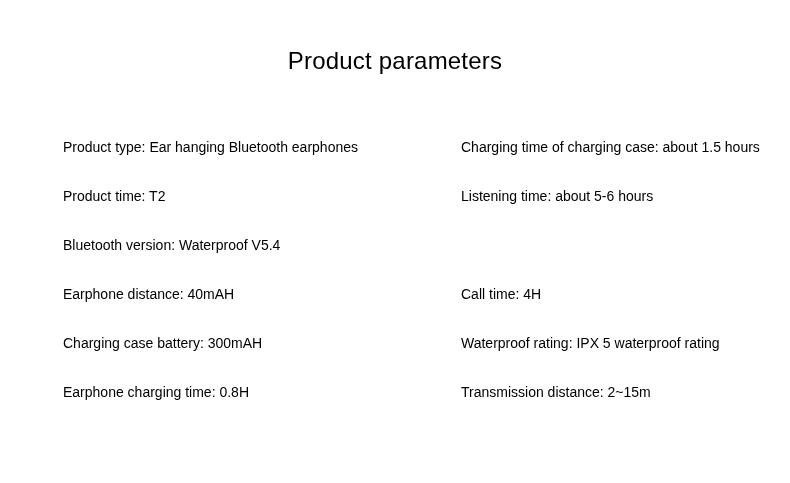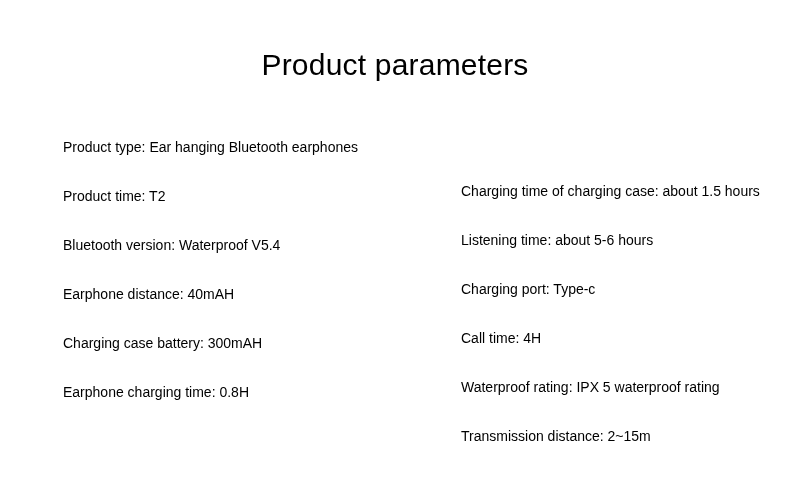--- a/index.html
+++ b/index.html
@@ -20,21 +20,21 @@
     width: 790px;
     height: 483px;
     background: #ffffff;
   }
   .page-title {
     position: absolute;
     left: 0;
     top: 27px;
     width: 790px;
     text-align: center;
-    font-size: 30px;
+    font-size: 24px;
     font-weight: 400;
     line-height: 36px;
     letter-spacing: 0.2px;
     color: #000000;
     white-space: nowrap;
   }
   .spec-table {
     position: absolute;
     left: 0;
     top: 137px;
@@ -51,21 +51,20 @@
     font-weight: 400;
     line-height: 20px;
     color: #000000;
     white-space: nowrap;
   }
   .spec-cell.col-left {
     left: 63px;
   }
   .spec-cell.col-right {
     left: 461px;
-    margin-top: 44px;
   }
 </style>
 </head>
 <body>
 
 <div class="page">
 
   <h1 class="page-title">Product parameters</h1>
 
   <div class="spec-table">
@@ -75,21 +74,20 @@
       <div class="spec-cell col-right">Charging time of charging case: about 1.5 hours</div>
     </div>
 
     <div class="spec-row">
       <div class="spec-cell col-left">Product time: T2</div>
       <div class="spec-cell col-right">Listening time: about 5-6 hours</div>
     </div>
 
     <div class="spec-row">
       <div class="spec-cell col-left">Bluetooth version: Waterproof V5.4</div>
-      <div class="spec-cell col-right">Charging port: Type-c</div>
     </div>
 
     <div class="spec-row">
       <div class="spec-cell col-left">Earphone distance: 40mAH</div>
       <div class="spec-cell col-right">Call time: 4H</div>
     </div>
 
     <div class="spec-row">
       <div class="spec-cell col-left">Charging case battery: 300mAH</div>
       <div class="spec-cell col-right">Waterproof rating: IPX 5 waterproof rating</div>

